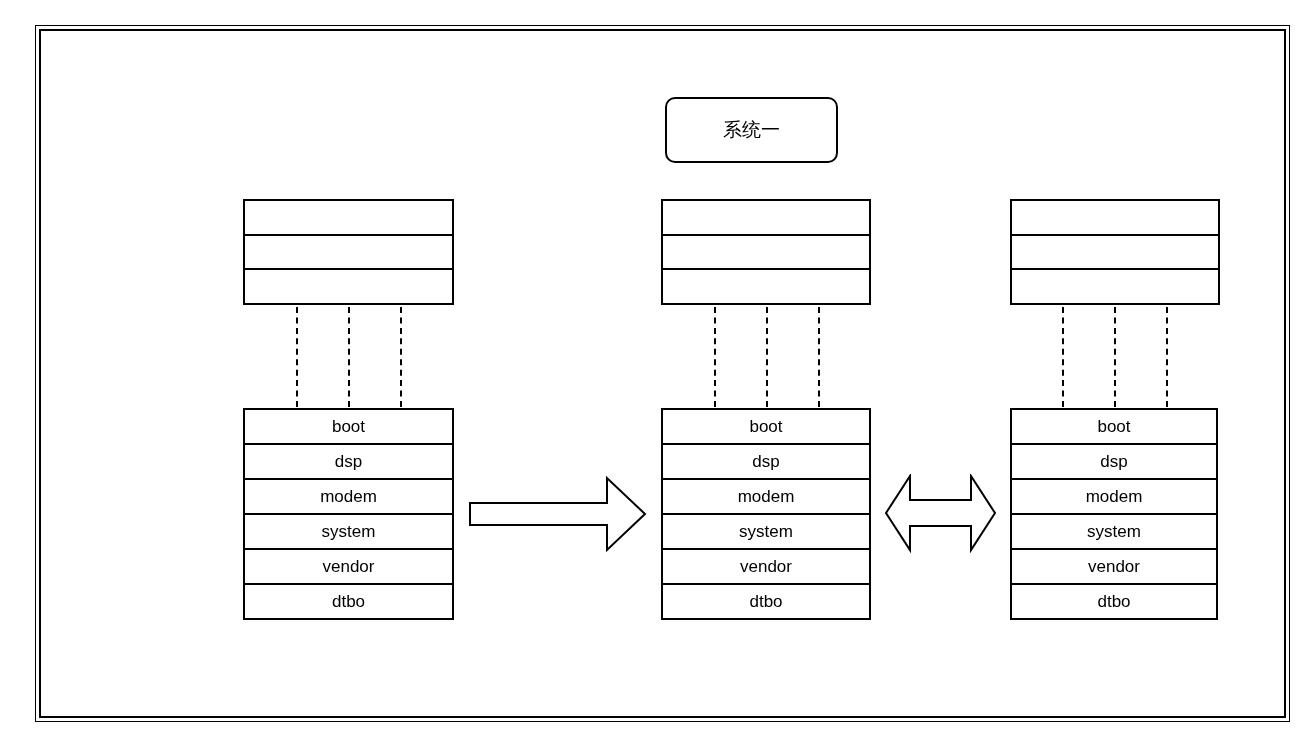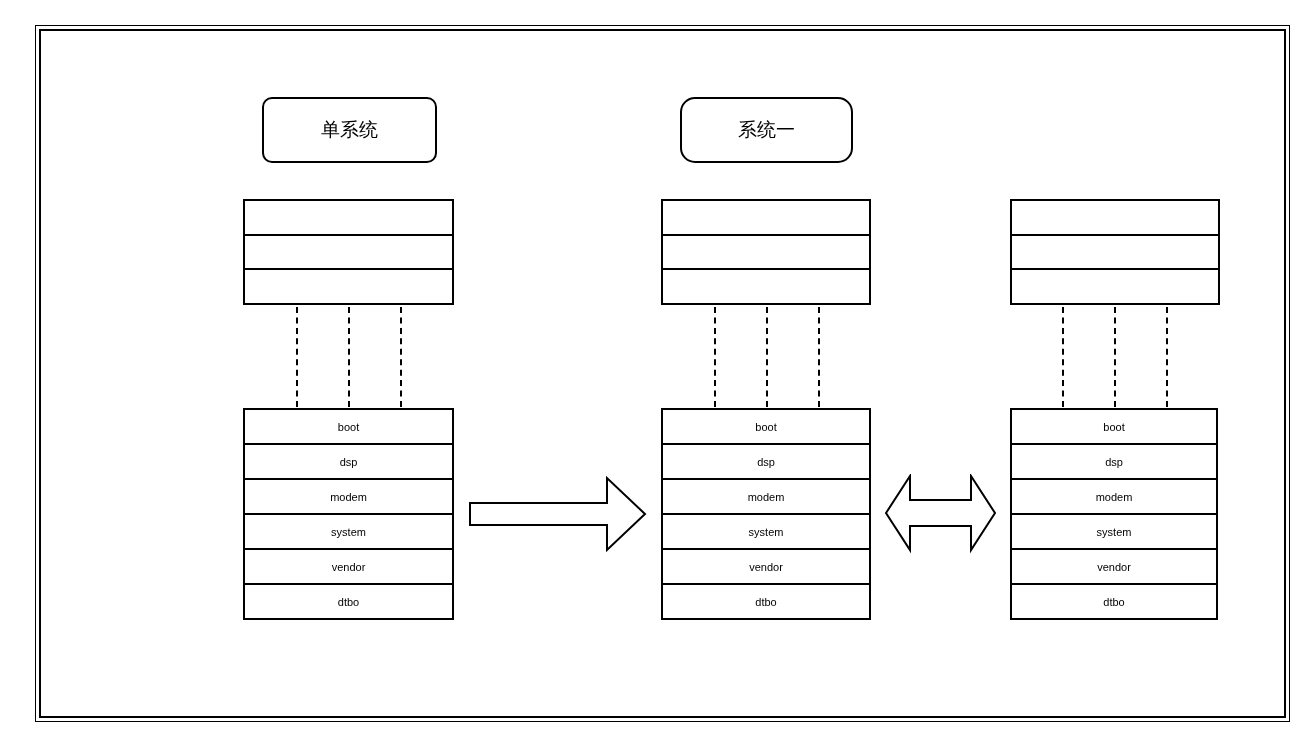--- a/index.html
+++ b/index.html
@@ -29,21 +29,21 @@
     height: 62px;
     border: 2px solid #000000;
     border-radius: 10px;
     background: #ffffff;
     display: flex;
     align-items: center;
     justify-content: center;
     font-size: 19px;
   }
   .title-1 { left: 262px; width: 171px; }
-  .title-2 { left: 680px; width: 169px; border-radius: 15px; }
+  .title-2 { left: 665px; width: 169px; }
   .title-3 { left: 1027px; width: 170px; }
 
   .upper-table {
     position: absolute;
     top: 199px;
     height: 102px;
     border: 2px solid #000000;
     background: #ffffff;
     display: flex;
     flex-direction: column;
@@ -82,40 +82,37 @@
     background: #ffffff;
   }
   .stack-1 { left: 243px; width: 207px; }
   .stack-2 { left: 661px; width: 206px; }
   .stack-3 { left: 1010px; width: 204px; }
   .stack-row {
     height: 33px;
     display: flex;
     align-items: center;
     justify-content: center;
-    font-size: 11px;
+    font-size: 17px;
   }
   .stack-row:not(:last-child) { border-bottom: 2px solid #000000; }
 
   .arrow-svg { position: absolute; }
   .arrow-1 { left: 468px; top: 475px; }
   .arrow-2 { left: 884px; top: 474px; }
 </style>
 </head>
 <body>
 
 <div class="canvas">
 
   <div class="frame-outer">
     <div class="frame-inner"></div>
   </div>
 
-  <div class="title-box title-1">
-    <span>单系统</span>
-  </div>
   <div class="title-box title-2">
     <span>系统一</span>
   </div>
 
   <div class="upper-table upper-1">
     <div class="upper-row"></div>
     <div class="upper-row"></div>
     <div class="upper-row"></div>
   </div>
   <div class="upper-table upper-2">

